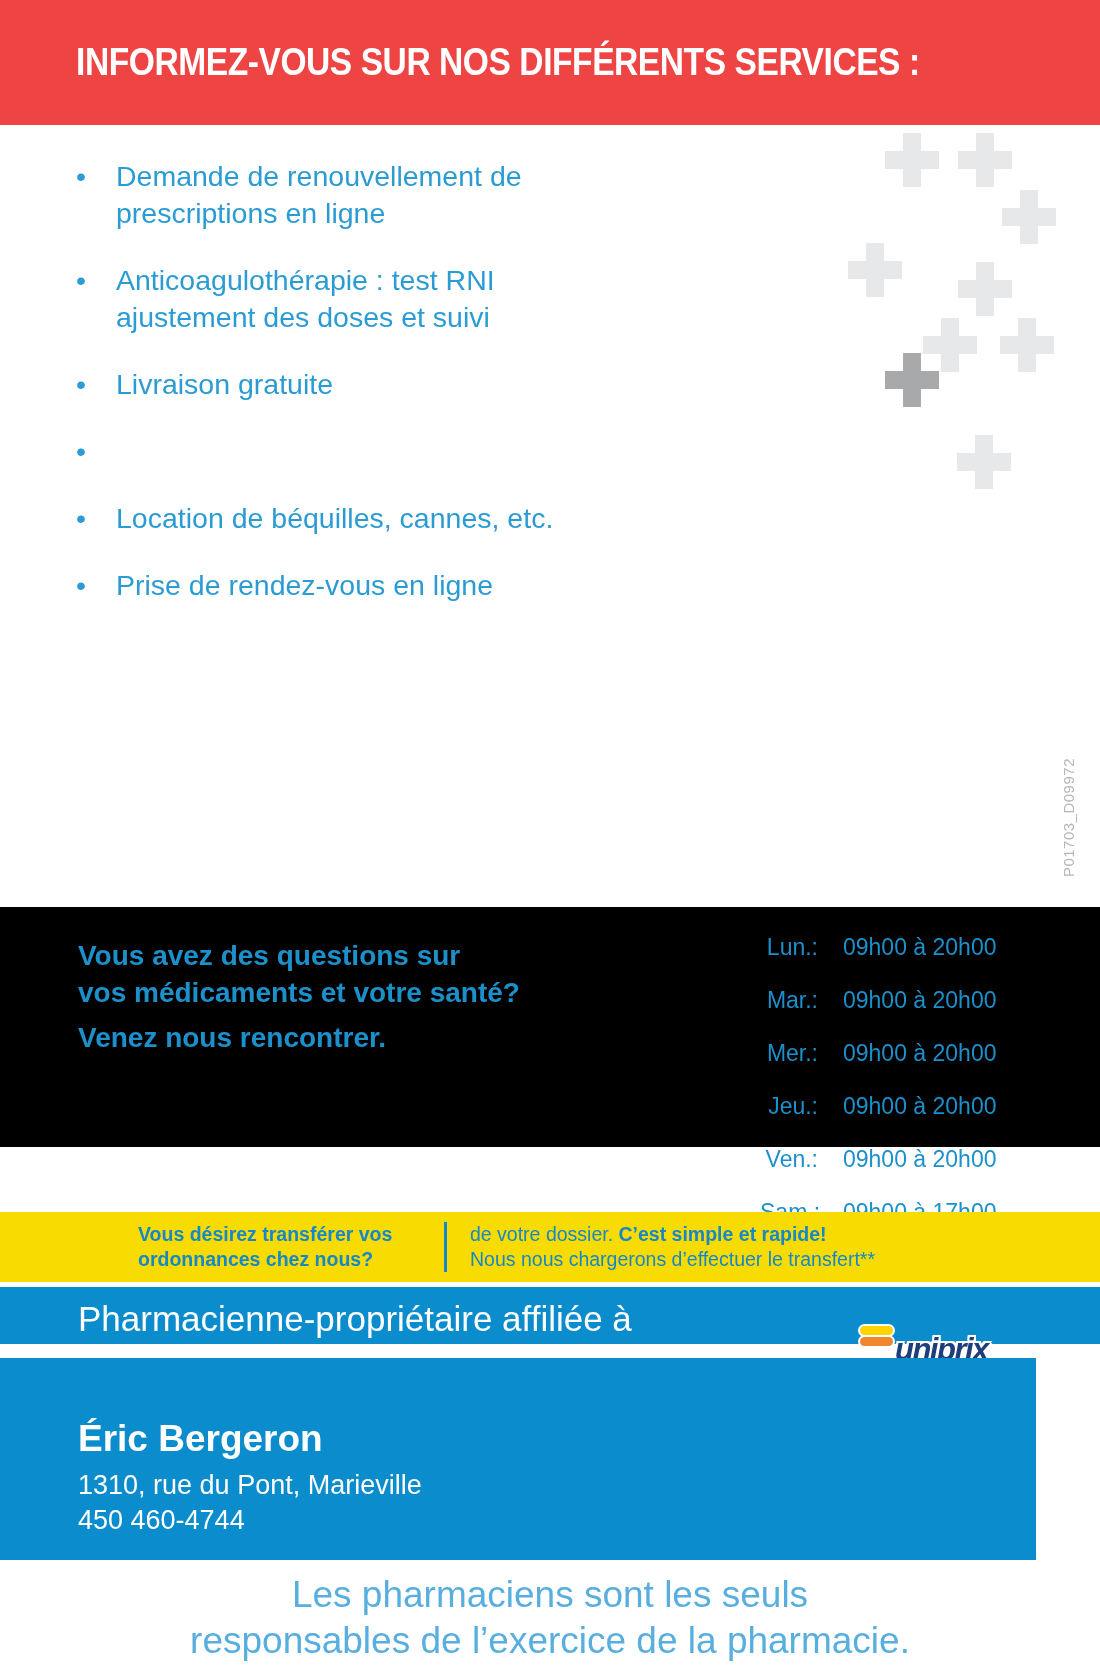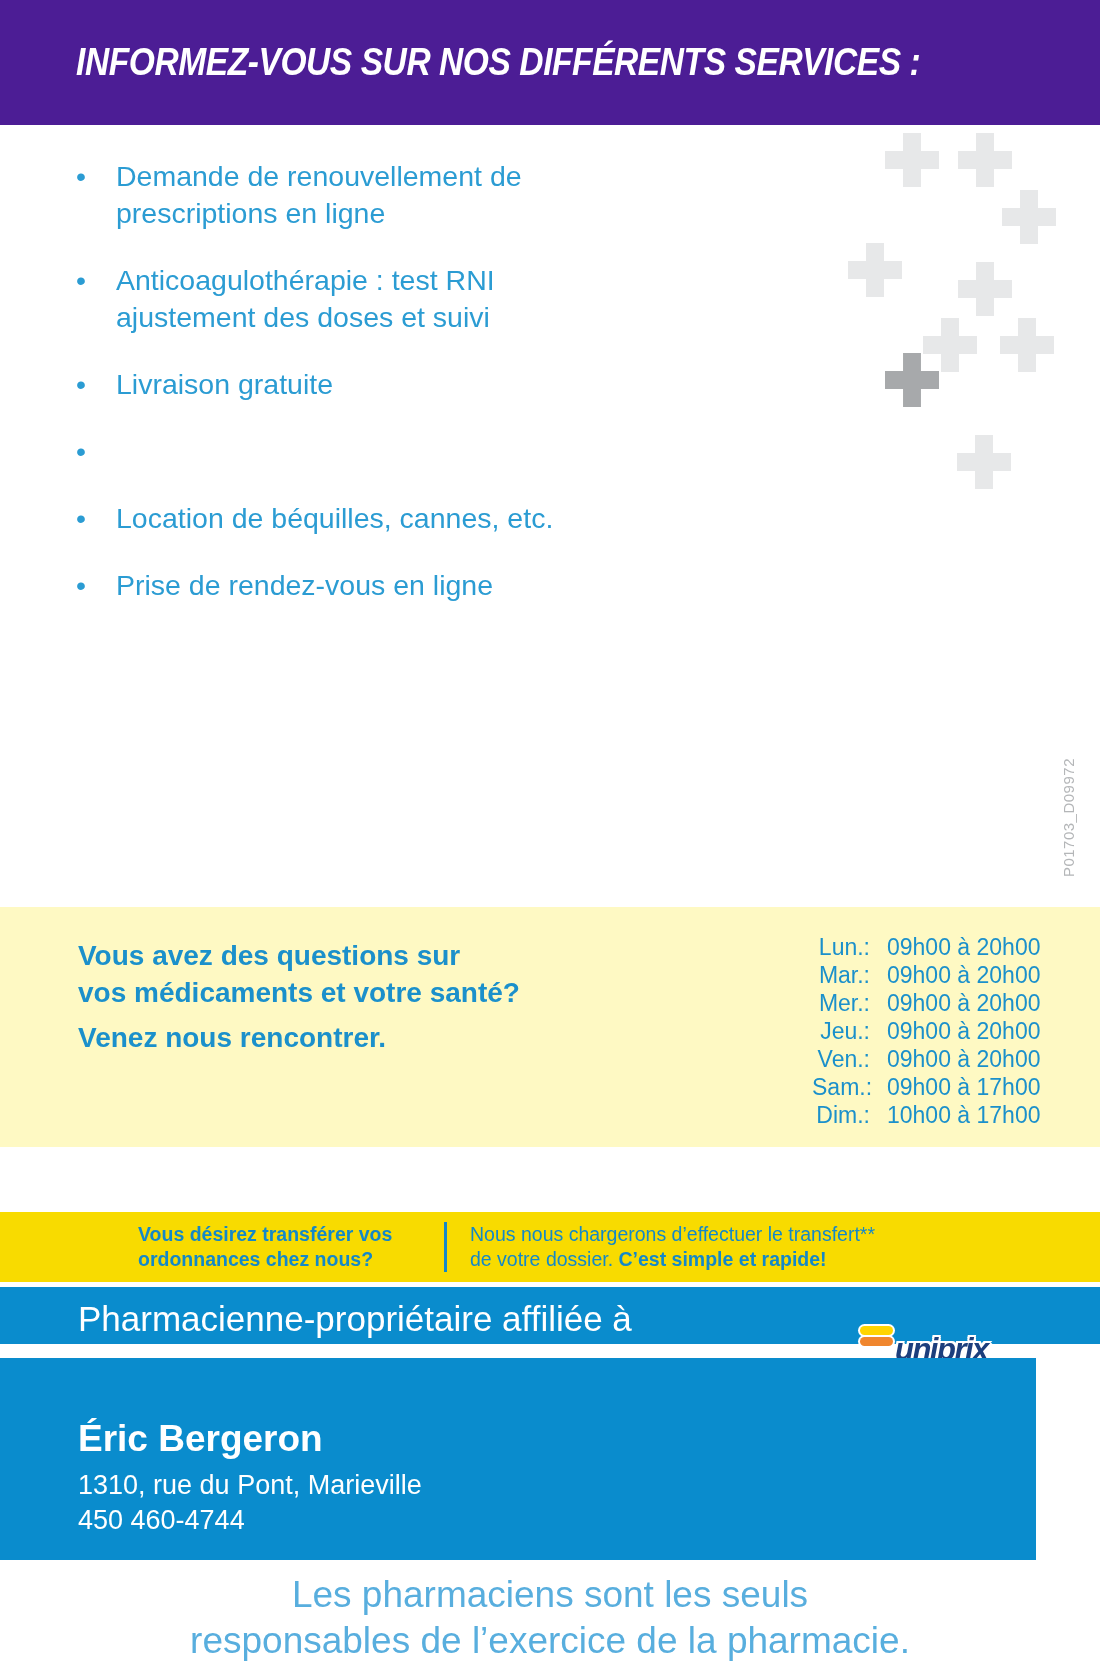--- a/index.html
+++ b/index.html
@@ -1,21 +1,21 @@
 <!DOCTYPE html>
 <html lang="fr"><head>
 <meta charset="utf-8">
 <style>
   html,body{margin:0;padding:0;background:#fff;}
   #page{
     position:relative;width:1100px;height:1680px;overflow:hidden;
     background:#ffffff;font-family:"Liberation Sans",sans-serif;
   }
   
-  .band-header{position:absolute;left:0;top:0;width:1100px;height:125px;background:#4c1d95;font-style:italic;}
+  .band-header{position:absolute;left:0;top:0;width:1100px;height:125px;background:#ef4444;}
   .band-header h1{
     position:absolute;left:76px;top:40px;margin:0;
     font-size:39px;font-weight:bold;color:#ffffff;letter-spacing:-.5px;
     transform:scaleX(.86);transform-origin:left top;white-space:nowrap;
   }
   
   .services{position:absolute;left:76px;top:158px;width:640px;}
   .services ul{list-style:none;margin:0;padding:0;}
   .services li{display:flex;margin-bottom:30px;font-size:28.5px;line-height:37px;color:#2b9cd3;}
   .services .b{width:40px;flex:0 0 40px;}
@@ -26,25 +26,25 @@
     clip-path:polygon(33.4% 0,66.6% 0,66.6% 33.4%,100% 33.4%,100% 66.6%,66.6% 66.6%,66.6% 100%,33.4% 100%,33.4% 66.6%,0 66.6%,0 33.4%,33.4% 33.4%);
   }
   .cross.dark{background:#a7a9ab;}
   
   .code{position:absolute;left:1060px;top:758px;height:132px;width:22px;}
   .code span{
     display:block;writing-mode:vertical-rl;transform:rotate(180deg);
     font-size:15px;letter-spacing:.5px;color:#b4b6b8;white-space:nowrap;
   }
   
-  .info-band{position:absolute;left:0;top:907px;width:1100px;height:240px;background:#fef9c3;}
+  .info-band{position:absolute;left:0;top:907px;width:1100px;height:240px;background:#000000;}
   .q1{position:absolute;left:78px;top:30px;margin:0;font-size:28px;line-height:37px;font-weight:bold;color:#1b90cb;}
   .q1 span{display:block;white-space:nowrap;}
   .cta{position:absolute;left:78px;top:115px;margin:0;font-size:28px;font-weight:bold;color:#1b90cb;white-space:nowrap;}
-  .hours{position:absolute;left:812px;top:26px;display:grid;grid-template-columns:58px auto;column-gap:17px;row-gap:0;}
+  .hours{position:absolute;left:760px;top:26px;display:grid;grid-template-columns:58px auto;column-gap:17px;row-gap:0;gap:25px;}
   .hours .d{font-size:23px;line-height:28px;color:#1b90cb;text-align:right;white-space:nowrap;}
   .hours .t{font-size:23px;line-height:28px;color:#1b90cb;white-space:nowrap;}
   
   .disclaimer{position:absolute;left:78px;top:1160px;width:960px;}
   .disclaimer p{margin:0;font-size:15px;line-height:22px;color:#3c3c3c;white-space:nowrap;}
   
   .yellow-band{position:absolute;left:0;top:1212px;width:1100px;height:70px;background:#f8db00;}
   .tq{position:absolute;left:138px;top:10px;width:295px;text-align:left;font-size:19.5px;line-height:25px;font-weight:bold;color:#1488c8;}
   .tq span{display:block;white-space:nowrap;}
   .tdiv{position:absolute;left:444px;top:10px;width:3px;height:50px;background:#1488c8;}
@@ -161,22 +161,22 @@
   </section>
 
 
   <section class="yellow-band">
     <div class="tq">
       <span>Vous désirez transférer vos</span>
       <span>ordonnances chez nous?</span>
     </div>
     <div class="tdiv"></div>
     <div class="ta">
+      <span class="row"><span>de votre dossier. </span><span class="bold">C’est simple et rapide!</span></span>
       <span class="row">Nous nous chargerons d’effectuer le transfert**</span>
-      <span class="row"><span>de votre dossier. </span><span class="bold">C’est simple et rapide!</span></span>
     </div>
   </section>
 
   <section class="band-affil">
     <p class="label">Pharmacienne-propriétaire affiliée à</p>
     <div class="uniprix">
       <span class="bars">
         <span class="bar y"></span>
         <span class="bar o"></span>
       </span>

